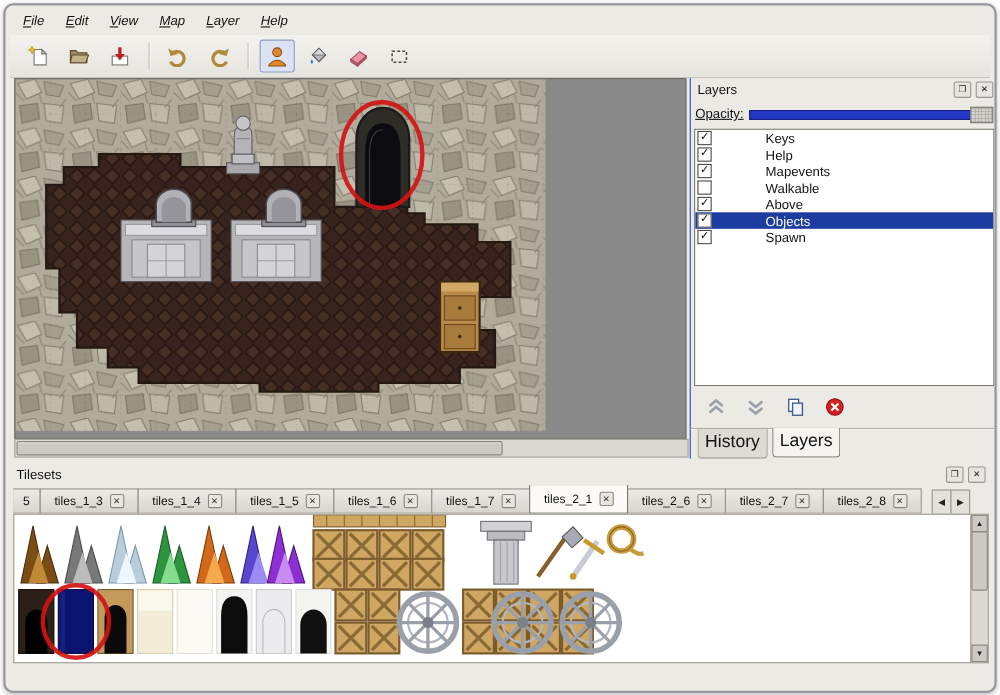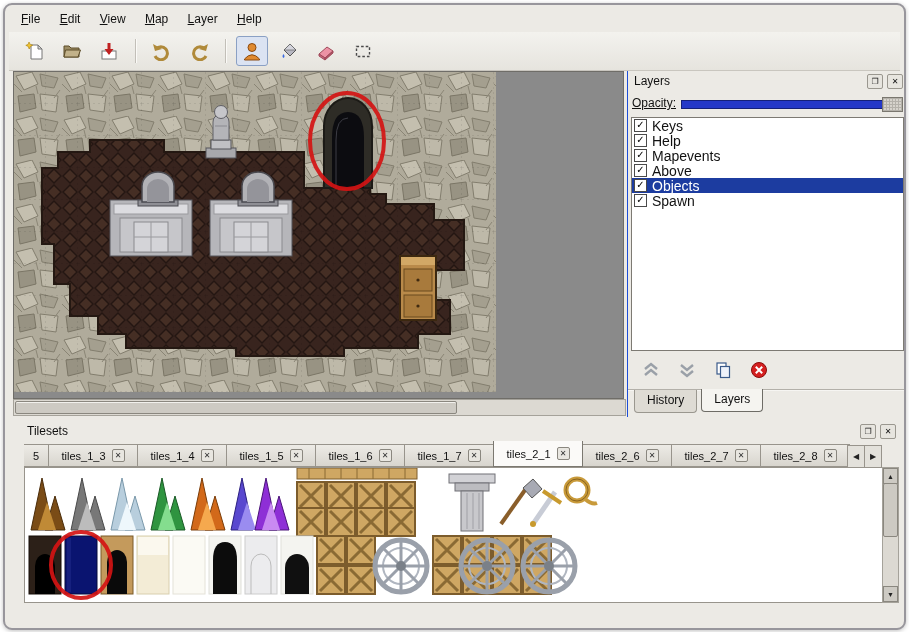--- a/index.html
+++ b/index.html
@@ -7,21 +7,21 @@
     width:909px;height:632px;position:relative;background:#ffffff;
     font-family:"Liberation Sans",sans-serif;font-size:12px;color:#111;
     overflow:hidden;-webkit-user-select:none;user-select:none;
   }
   .window{
     position:absolute;left:3px;top:3px;width:899px;height:623px;
     border:2px solid #98969c;border-radius:9px;background:#eceae5;
     overflow:hidden;box-shadow:0 1px 4px rgba(0,0,0,.25);
   }
   
-  .menubar{position:absolute;left:8px;top:4px;right:8px;height:22px;}
+  .menubar{position:absolute;left:8px;top:4px;right:8px;height:22px;font-style:italic;}
   .menu-item{display:inline-block;padding:3px 8px 4px;cursor:default;}
   .menu-item::first-letter{text-decoration:underline;}
   
   .toolbar{
     position:absolute;left:4px;top:27px;right:4px;height:38px;
     display:flex;align-items:center;gap:5px;padding-left:10px;
     background:linear-gradient(#f3f2ee,#e6e4de);
     border-bottom:1px solid #c9c6bf;
   }
   .tb{
@@ -75,34 +75,34 @@
   .layer-list{
     position:absolute;top:46px;left:3px;right:3px;height:232px;
     background:#ffffff;border:1px solid #7d7a73;overflow:hidden;
   }
   .layer-row{display:flex;align-items:center;gap:5px;height:15px;padding:0 2px;cursor:pointer;}
   .layer-row.selected{background:#1c3ca0;color:#fff;}
   .cb{
     width:11px;height:11px;background:#fff;border:1px solid #4a4a4a;
     font-size:10px;line-height:10px;text-align:center;color:#000;flex:0 0 auto;cursor:pointer;
   }
-  .layer-name{font-size:14px;}
+  .layer-name{font-size:12px;margin-left:44px;}
   .layer-btns{position:absolute;top:288px;left:12px;display:flex;gap:14px;}
   .lb{width:22px;height:22px;display:flex;align-items:center;justify-content:center;
       background:transparent;border:none;padding:0;cursor:pointer;}
   .panel-divider{position:absolute;top:318px;left:0;right:0;height:0;
       border-top:1px solid #b3b0a9;box-shadow:0 1px 0 #f6f5f2;}
   .panel-tabs{position:absolute;top:319px;left:6px;display:flex;gap:4px;}
   .ptab{
-    padding:3px 12px 5px;font-size:12px;background:#dedbd4;
+    padding:3px 6px 5px;font-size:16px;background:#dedbd4;
     border:1px solid #9a978f;border-top:none;border-radius:0 0 4px 4px;cursor:pointer;
   }
   .ptab.active{background:#f5f4f0;border-color:#6e6c66;position:relative;top:-1px;}
   
-  .tilesets-panel{position:absolute;left:4px;top:416px;right:4px;height:184px;margin-left:12px;}
+  .tilesets-panel{position:absolute;left:4px;top:416px;right:4px;height:184px;}
   .ts-tabs{
     position:absolute;top:20px;left:3px;right:40px;height:26px;
     display:flex;align-items:flex-end;overflow:hidden;
   }
   .ts-tab{
     height:21px;width:88px;flex:0 0 auto;display:flex;align-items:center;justify-content:center;gap:6px;
     font-size:11px;background:linear-gradient(#edebe6,#d8d5ce);
     border:1px solid #98948c;margin-left:-1px;cursor:pointer;white-space:nowrap;overflow:hidden;
   }
   .ts-tab.partial{width:24px;}
@@ -337,20 +337,24 @@
         <div class="layer-row">
           <span class="cb">✓</span>
           <span class="layer-name">Help</span>
         </div>
 
         <div class="layer-row">
           <span class="cb">✓</span>
           <span class="layer-name">Mapevents</span>
         </div>
 
+        <div class="layer-row">
+          <span class="cb"></span>
+          <span class="layer-name">Walkable</span>
+        </div>
 
         <div class="layer-row">
           <span class="cb">✓</span>
           <span class="layer-name">Above</span>
         </div>
 
         <div class="layer-row selected">
           <span class="cb">✓</span>
           <span class="layer-name">Objects</span>
         </div>

